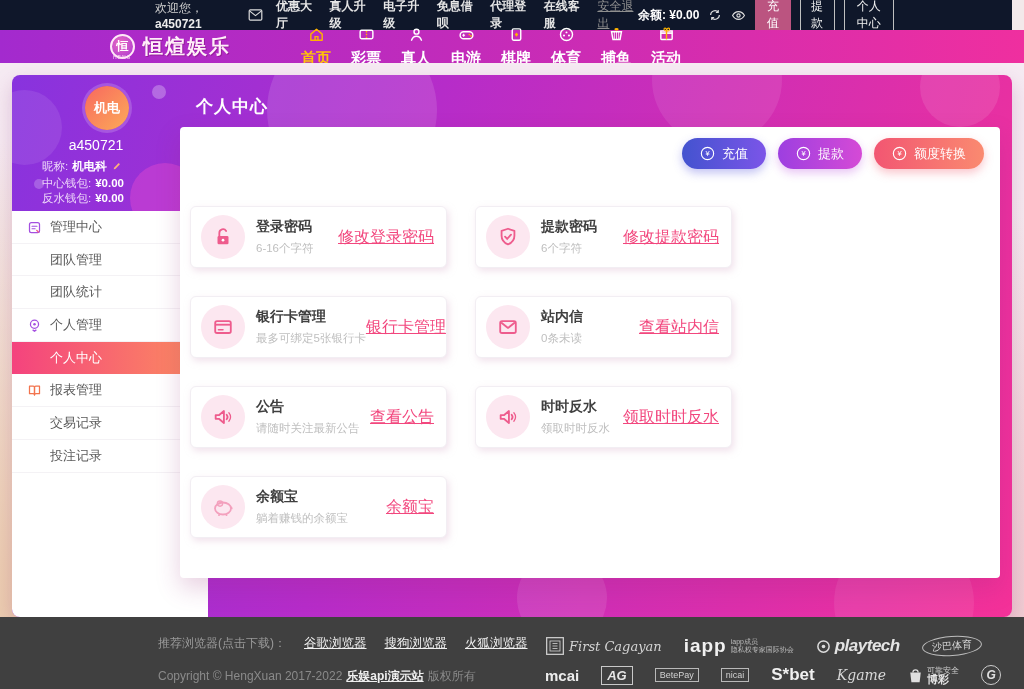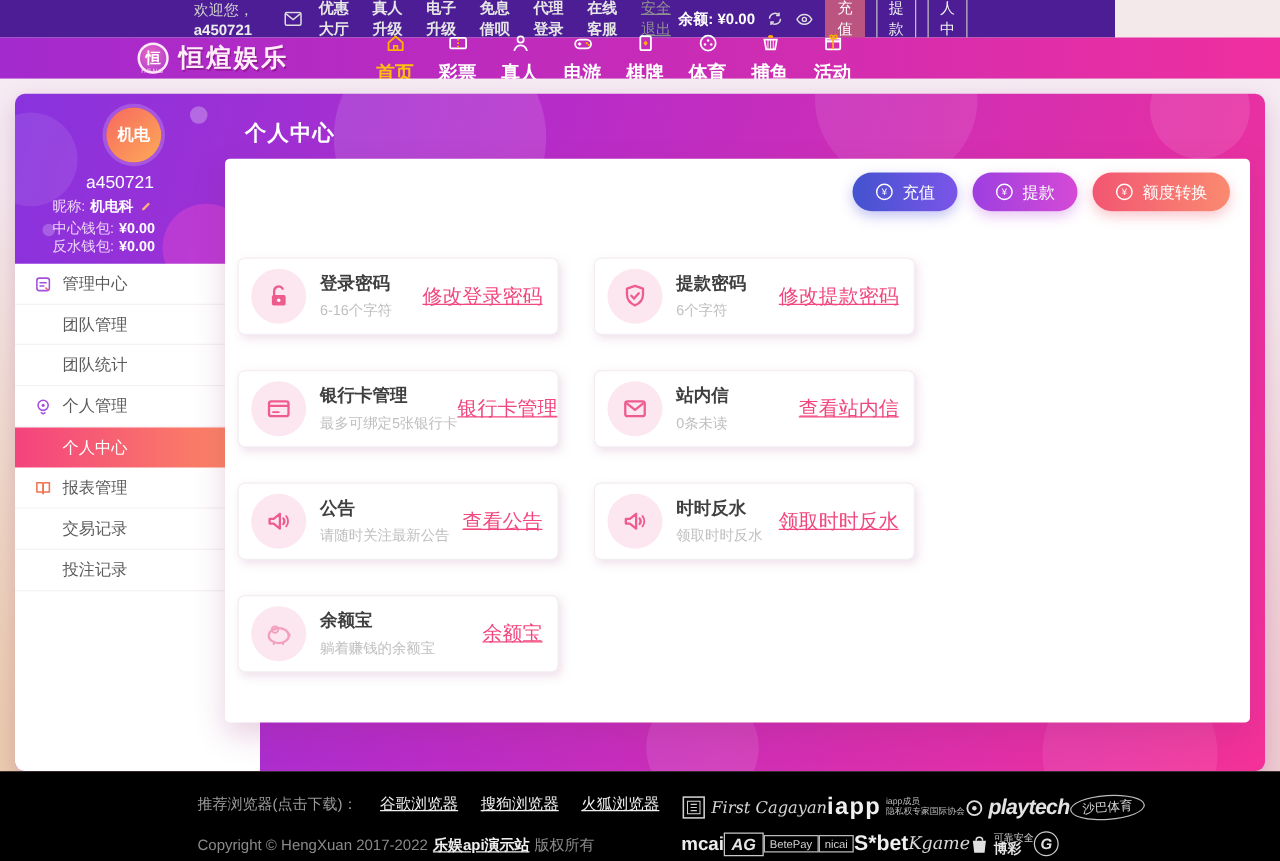--- a/index.html
+++ b/index.html
@@ -2,21 +2,21 @@
 <html><head>
 <meta charset="utf-8">
 <style>
   * { margin:0; padding:0; box-sizing:border-box; }
   html,body { width:1024px; height:689px; overflow:hidden; }
   body { position:relative; font-family:"Liberation Sans","DejaVu Sans",sans-serif; background:#f3e9ea; }
   [data-interactable="true"] { cursor:pointer; }
   a { text-decoration:none; }
 
   
-  .topbar { position:absolute; top:0; left:0; width:892px; height:30px; background:#4c1d95;
+  .topbar { position:absolute; top:0; left:0; width:1012px; height:30px; background:#0f172a;
             display:flex; align-items:center; padding:0 118px 0 155px; font-size:12px; color:#c9c9c9;justify-content:space-between; }
   .tb-left { display:flex; align-items:center; gap:13px; }
   .welcome { color:#cfcfcf; }
   .welcome b { color:#ececec; }
   .tb-link { color:#e6e6e6; font-weight:bold; }
   .tb-link.logout { color:#8f8f8f; font-weight:normal; text-decoration:underline; }
   .tb-right { margin-left:auto; display:flex; align-items:center; gap:9px; }
   .balance { color:#fff; font-weight:bold; white-space:nowrap; }
   .tb-ico { display:flex; align-items:center; }
   .tb-btn { font-size:12px; color:#f0f0f0; background:transparent; border:1px solid #bfbfbf; border-radius:4px; padding:2px 9px; }
@@ -88,28 +88,28 @@
   .card { width:257px; height:62px; background:#fff; border:1px solid #f2eef3; border-radius:6px;
           box-shadow:2px 3px 7px rgba(228,198,218,.5); display:flex; align-items:center; padding:0 12px 0 10px; }
   .card-icon { width:44px; height:44px; border-radius:50%; background:#fce7f0; flex:none;
                display:flex; align-items:center; justify-content:center; }
   .card-body { margin-left:11px; }
   .card-title { font-size:14px; font-weight:bold; color:#3f3f3f; }
   .card-sub { font-size:11.5px; color:#bfbfbf; margin-top:5px; white-space:nowrap; }
   .card-link { margin-left:auto; font-size:16px; color:#f2477e; text-decoration:underline; white-space:nowrap; }
 
   
-  .footer { position:absolute; top:617px; left:0; width:1024px; height:72px; background:#000000; overflow:hidden; }
+  .footer { position:absolute; top:617px; left:0; width:1024px; height:72px; background:#404040; overflow:hidden; }
   .f-left { position:absolute; left:158px; top:18px; font-size:12px; color:#9a9a9a; }
   .f-browsers { display:flex; align-items:center; gap:18px; }
   .f-browser { color:#f0f0f0; font-weight:normal; text-decoration:underline; font-size:12.5px; }
   .f-copy { margin-top:16px; color:#8a8a8a; font-size:12px; }
   .f-copy .site { color:#efefef; font-weight:bold; text-decoration:underline; margin:0 4px; }
   .f-logos { position:absolute; left:545px; top:16px; }
-  .logo-row { display:flex; align-items:center; gap:0; height:26px; margin-bottom:3px; color:#d8d8d8; }
+  .logo-row { display:flex; align-items:center; gap:22px; height:26px; margin-bottom:3px; color:#d8d8d8; }
   .lg { display:flex; align-items:center; gap:4px; white-space:nowrap; }
   .lg-script { font-family:"DejaVu Serif","Liberation Serif",serif; font-style:italic; font-size:13px; color:#d4d4d4; }
   .lg-iapp { font-size:19px; font-weight:bold; color:#f0f0f0; letter-spacing:1px; }
   .lg-iapp-sub { display:flex; flex-direction:column; font-size:7px; line-height:8px; color:#bdbdbd; }
   .lg-playtech { font-size:17px; font-weight:bold; font-style:italic; color:#e4e4e4; letter-spacing:-.5px; }
   .lg-saba { border:1.5px solid #bdbdbd; border-radius:50%; padding:2px 9px; font-size:10px; transform:rotate(-4deg); color:#d8d8d8; }
   .lg-mcai { font-size:15px; font-weight:bold; color:#ececec; }
   .lg-box { border:1.5px solid #c9c9c9; padding:1px 5px; font-weight:bold; font-style:italic; font-size:13px; color:#e6e6e6; }
   .lg-smallbox { border:1px solid #b9b9b9; padding:1px 4px; font-size:9px; color:#d2d2d2; }
   .lg-sbet { font-size:17px; font-weight:bold; color:#f0f0f0; }

